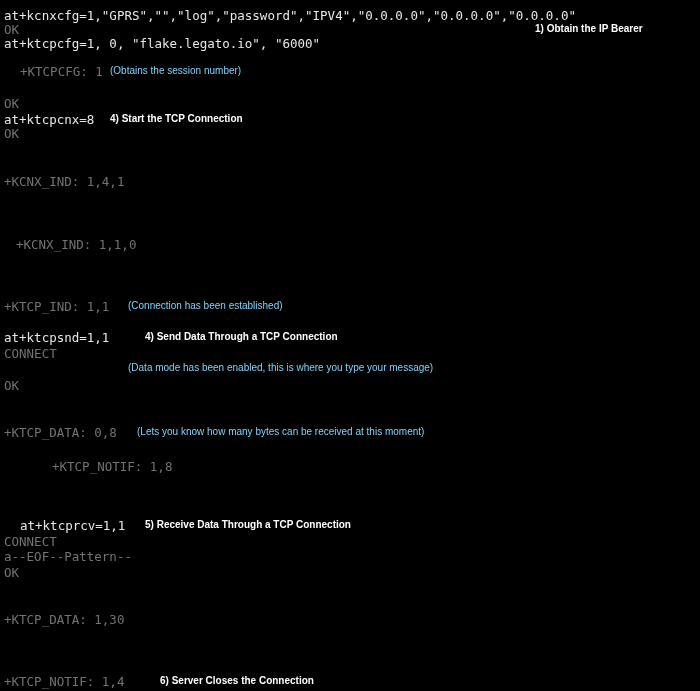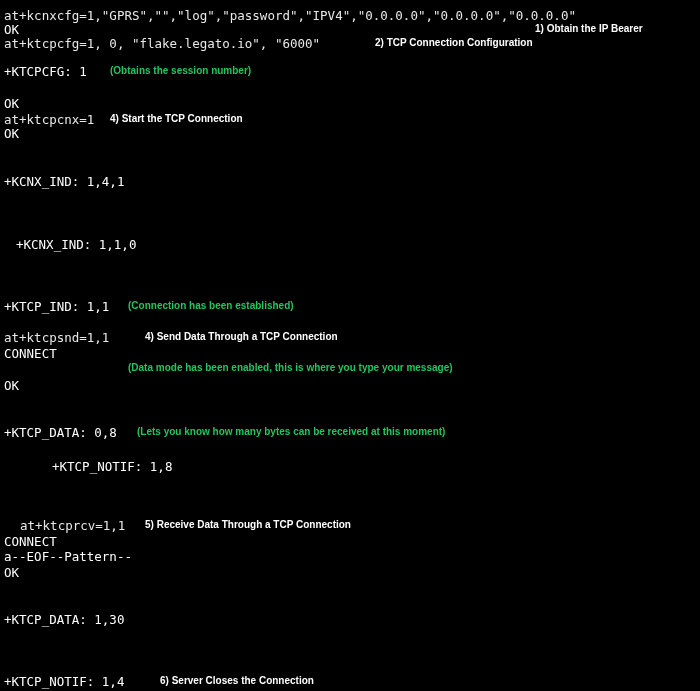--- a/index.html
+++ b/index.html
@@ -23,47 +23,47 @@
   .line {
     position: absolute;
     left: 0;
     white-space: pre;
     line-height: 14px;
     height: 14px;
   }
   .mono {
     font-family: "DejaVu Sans Mono", monospace;
     font-size: 12.5px;
-    color: #ffffff;
+    color: #737373;
   }
   .mono.cmd {
     color: #e8e8e8;
   }
   .annot {
     font-family: "Liberation Sans", sans-serif;
     font-size: 10px;
     font-weight: bold;
     color: #ffffff;
     white-space: pre;
   }
   .annot.light {
-    font-weight: bold;
-    color: #22c55e;
+    font-weight: normal;
+    color: #7dd3fc;
   }
 </style>
 </head>
 <body>
 
 <div id="terminal" style="background: rgb(0, 0, 0);">
     <div class="line" style="top: 8px;"><span class="mono cmd" style="margin-left: 4px;">at+kcnxcfg=1,"GPRS","","log","password","IPV4","0.0.0.0","0.0.0.0","0.0.0.0"</span></div>
     <div class="line" style="top: 22px;"><span class="mono" style="margin-left: 4px;">OK</span><span class="annot" style="position: absolute; left: 535px; top: 0px;">1) Obtain the IP Bearer</span></div>
-    <div class="line" style="top: 36px;"><span class="mono cmd" style="margin-left: 4px;">at+ktcpcfg=1, 0, "flake.legato.io", "6000"</span><span class="annot" style="position: absolute; left: 375px; top: 0px;">2) TCP Connection Configuration</span></div>
-    <div class="line" style="top: 64px;"><span class="mono" style="margin-left: 4px;">+KTCPCFG: 1</span><span class="annot light" style="position: absolute; left: 110px; top: 0px;">(Obtains the session number)</span></div>
+    <div class="line" style="top: 36px;"><span class="mono cmd" style="margin-left: 4px;">at+ktcpcfg=1, 0, "flake.legato.io", "6000"</span></div>
+    <div class="line" style="top: 64px;"><span class="mono" style="margin-left: 20px;">+KTCPCFG: 1</span><span class="annot light" style="position: absolute; left: 110px; top: 0px;">(Obtains the session number)</span></div>
     <div class="line" style="top: 96px;"><span class="mono" style="margin-left: 4px;">OK</span></div>
-    <div class="line" style="top: 112px;"><span class="mono cmd" style="margin-left: 4px;">at+ktcpcnx=1</span><span class="annot" style="position: absolute; left: 110px; top: 0px;">4) Start the TCP Connection</span></div>
+    <div class="line" style="top: 112px;"><span class="mono cmd" style="margin-left: 4px;">at+ktcpcnx=8</span><span class="annot" style="position: absolute; left: 110px; top: 0px;">4) Start the TCP Connection</span></div>
     <div class="line" style="top: 126px;"><span class="mono" style="margin-left: 4px;">OK</span></div>
     <div class="line" style="top: 174px;"><span class="mono" style="margin-left: 4px;">+KCNX_IND: 1,4,1</span></div>
     <div class="line" style="top: 237px; padding-left: 12px;"><span class="mono" style="margin-left: 4px;">+KCNX_IND: 1,1,0</span></div>
     <div class="line" style="top: 299px;"><span class="mono" style="margin-left: 4px;">+KTCP_IND: 1,1</span><span class="annot light" style="position: absolute; left: 128px; top: 0px;">(Connection has been established)</span></div>
     <div class="line" style="top: 330px;"><span class="mono cmd" style="margin-left: 4px;">at+ktcpsnd=1,1</span><span class="annot" style="position: absolute; left: 145px; top: 0px;">4) Send Data Through a TCP Connection</span></div>
     <div class="line" style="top: 346px;"><span class="mono" style="margin-left: 4px;">CONNECT</span></div>
     <div class="line" style="top: 361px;"><span class="annot light" style="position: absolute; left: 128px; top: 0px;">(Data mode has been enabled, this is where you type your message)</span></div>
     <div class="line" style="top: 378px;"><span class="mono" style="margin-left: 4px;">OK</span></div>
     <div class="line" style="top: 425px;"><span class="mono" style="margin-left: 4px;">+KTCP_DATA: 0,8</span><span class="annot light" style="position: absolute; left: 137px; top: 0px;">(Lets you know how many bytes can be received at this moment)</span></div>
     <div class="line" style="top: 459px; padding-left: 48px;"><span class="mono" style="margin-left: 4px;">+KTCP_NOTIF: 1,8</span></div>

